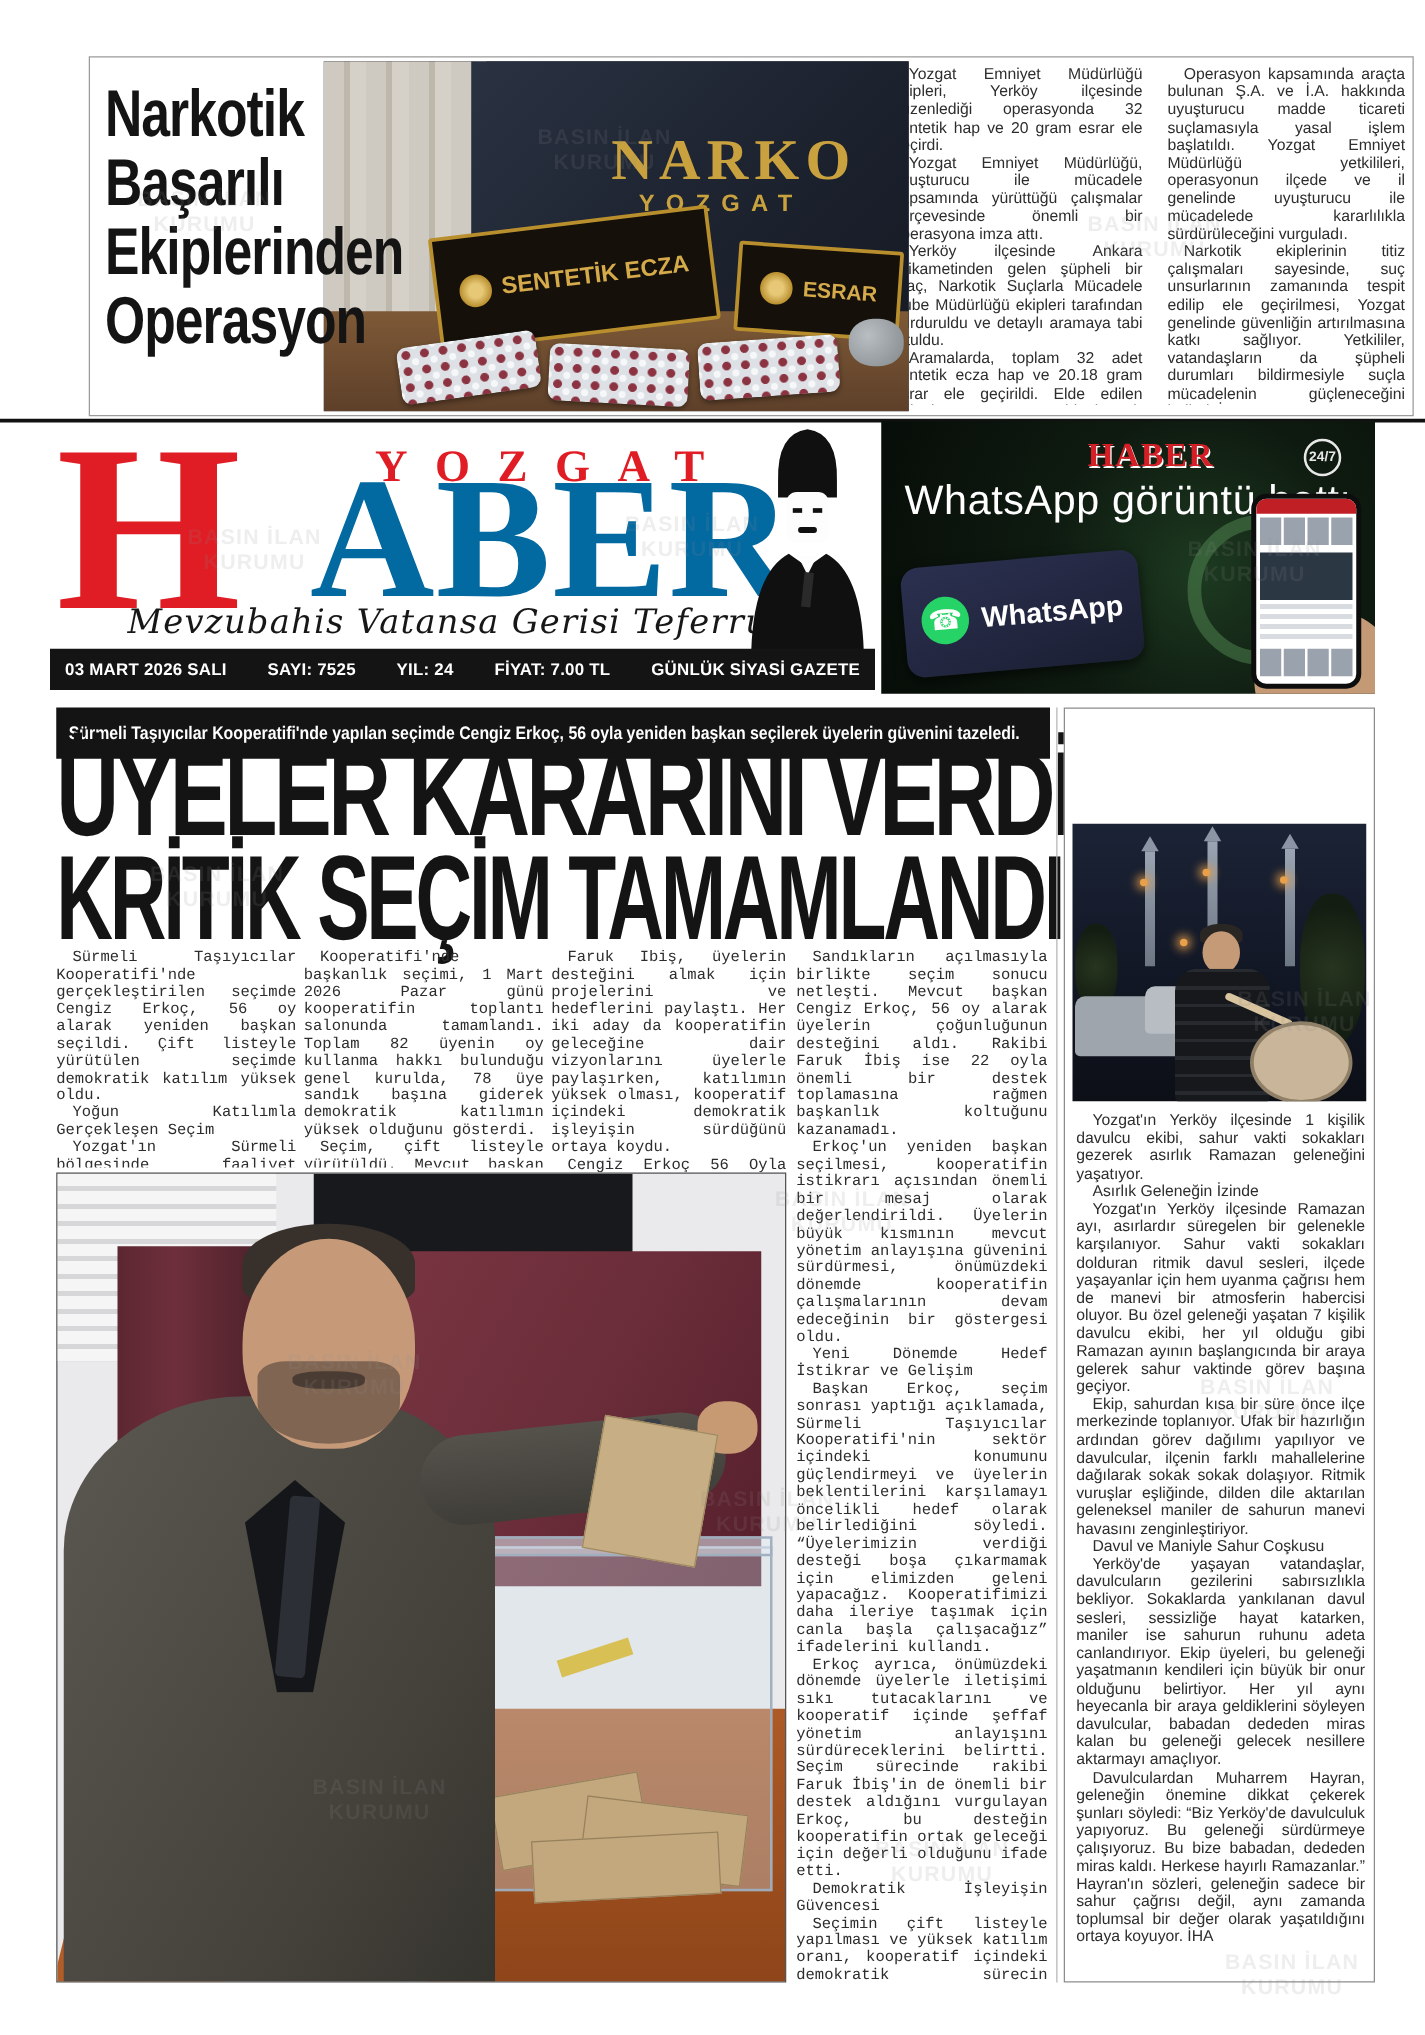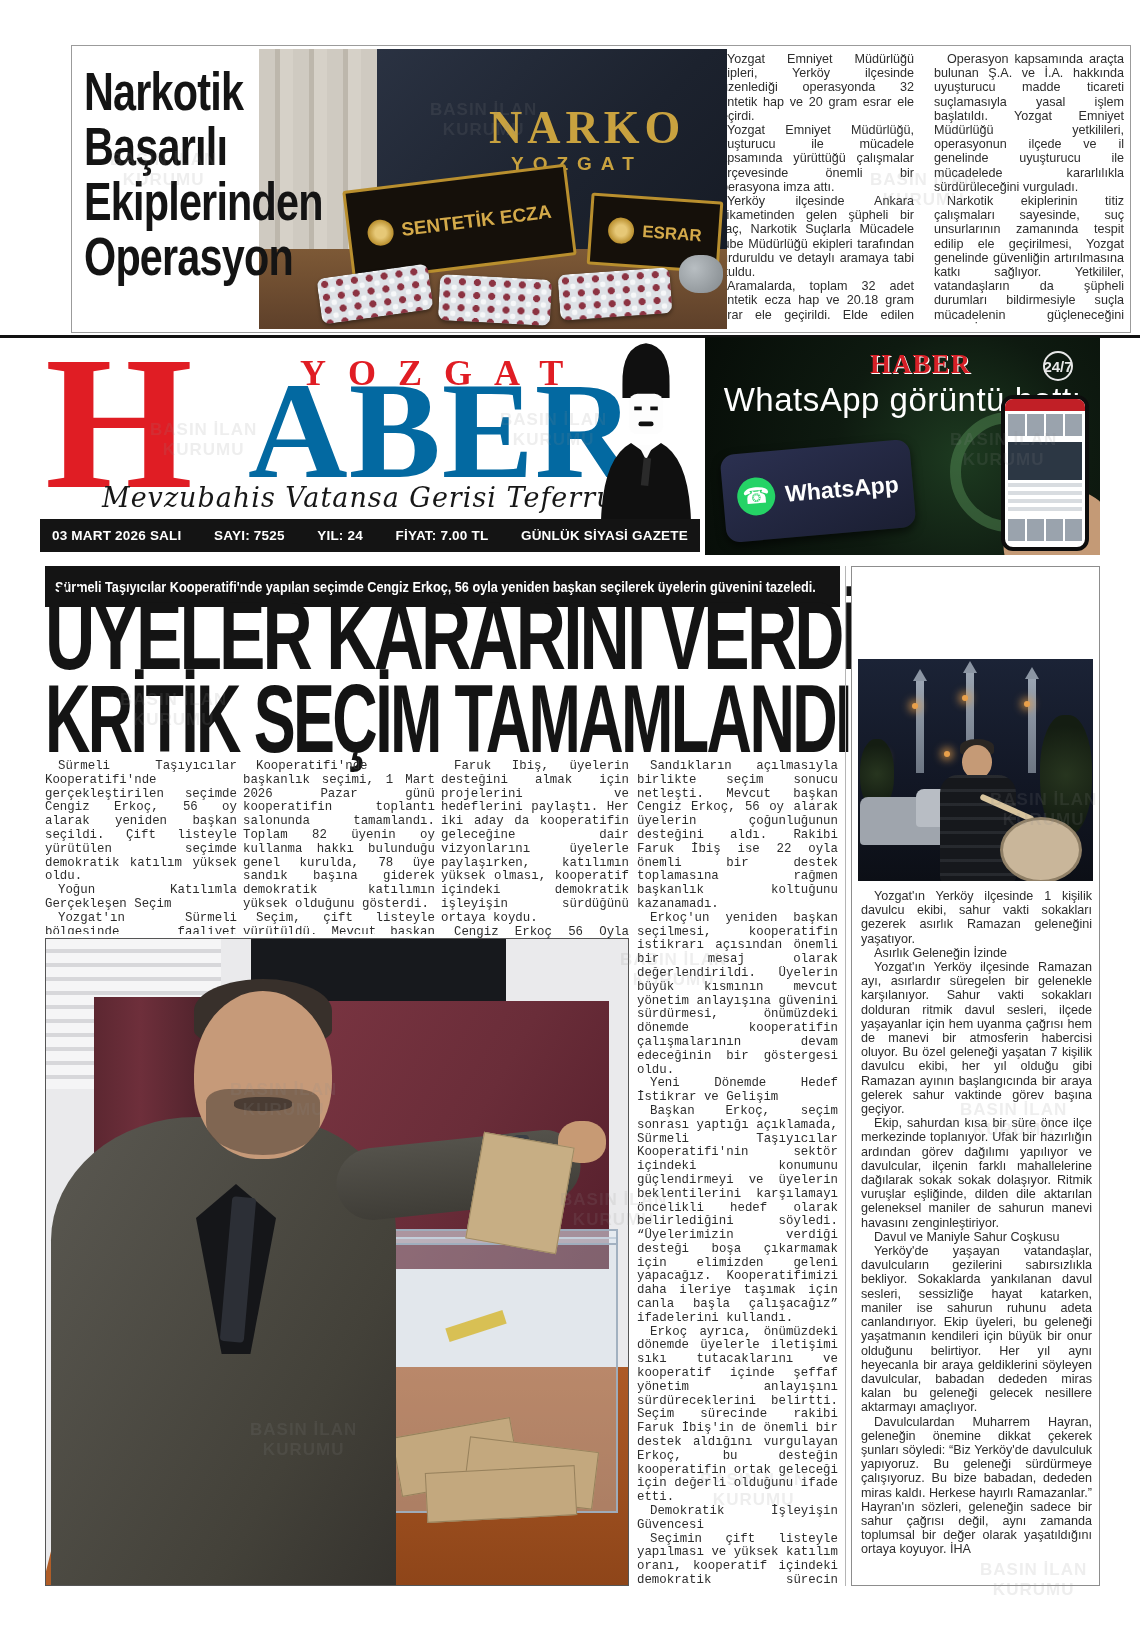--- a/index.html
+++ b/index.html
@@ -71,21 +71,21 @@
   .datebar span { color:#fff; font-weight:bold; font-size:13.5px; letter-spacing:0.2px; }
 
   
   .wa { position:absolute; left:705px; top:337px; width:395px; height:218px; overflow:hidden;
     background:radial-gradient(circle at 65% 55%, #1d3a20 0%, #0e1a10 45%, #070d08 100%); }
   .wa-ring { position:absolute; left:245px; top:75px; width:120px; height:120px; border-radius:50%;
     border:11px solid rgba(98,160,98,0.40); }
   .wa-minilogo { position:absolute; left:165px; top:12px; color:#d51f26; font-family:"Liberation Serif", serif;
     font-weight:bold; font-size:27px; letter-spacing:1px; text-shadow:1px 1px 0 #fff; }
   .wa-badge { position:absolute; left:338px; top:14px; width:30px; height:30px; border-radius:50%;
-    border:2px solid #e8e8e8; color:#e8e8e8; font-size:15px; font-weight:bold;
+    border:2px solid #e8e8e8; color:#e8e8e8; font-size:11px; font-weight:bold;
     display:flex; align-items:center; justify-content:center; }
   .wa-title { position:absolute; left:0; top:44px; width:100%; text-align:center; color:#fff;
     font-size:33px; font-weight:normal; letter-spacing:0.5px; }
   .wa-phone-l { position:absolute; left:18px; top:110px; width:190px; height:88px; border-radius:14px;
     background:linear-gradient(160deg,#2b3050,#1b1f33); transform:rotate(-5deg);
     display:flex; align-items:center; justify-content:center; gap:10px;
     box-shadow:0 4px 10px rgba(0,0,0,0.6); }
   .wa-green { width:38px; height:38px; border-radius:50%; background:#25d366; color:#fff;
     display:flex; align-items:center; justify-content:center; font-size:22px; }
   .wa-phone-l .lbl { color:#fff; font-size:23px; font-weight:bold; }

